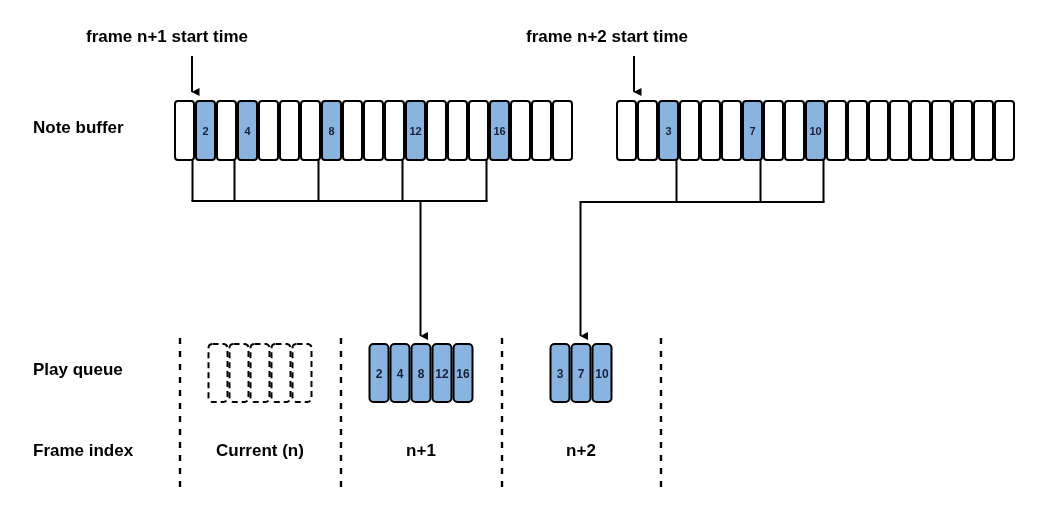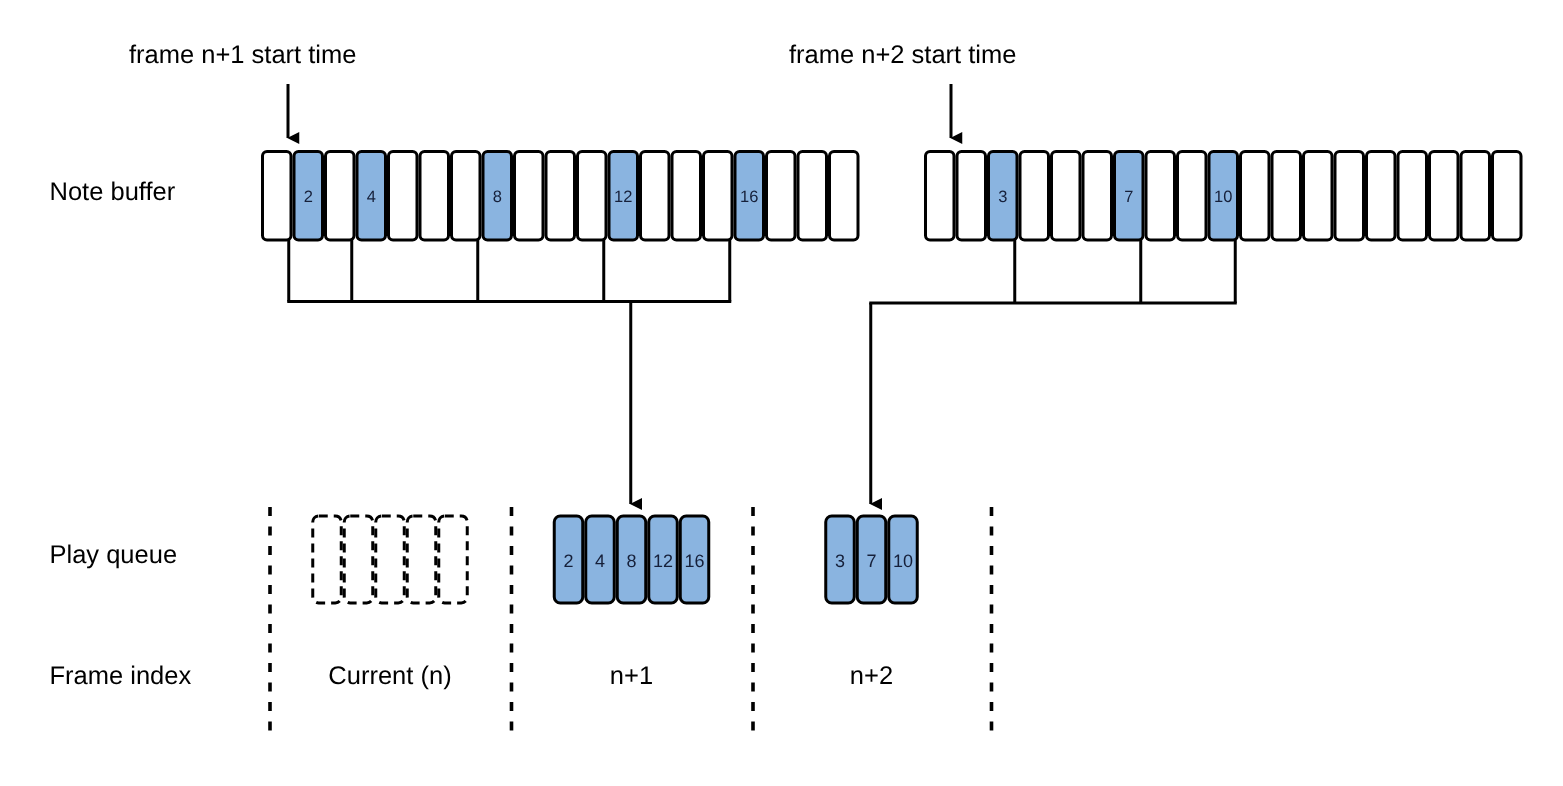--- a/index.html
+++ b/index.html
@@ -10,20 +10,21 @@
   body {
     width: 1042px;
     height: 524px;
     font-family: "Liberation Sans", sans-serif;
     overflow: hidden;
   }
   #diagram-root {
     position: relative;
     width: 946px;
     height: 524px;
+    font-weight: bold;
   }
   svg#diagram {
     display: block;
     width: 1042px;
     height: 524px;
   }
   .label-text {
     font-family: "Liberation Sans", sans-serif;
     font-size: 17px;
     fill: #000000;

